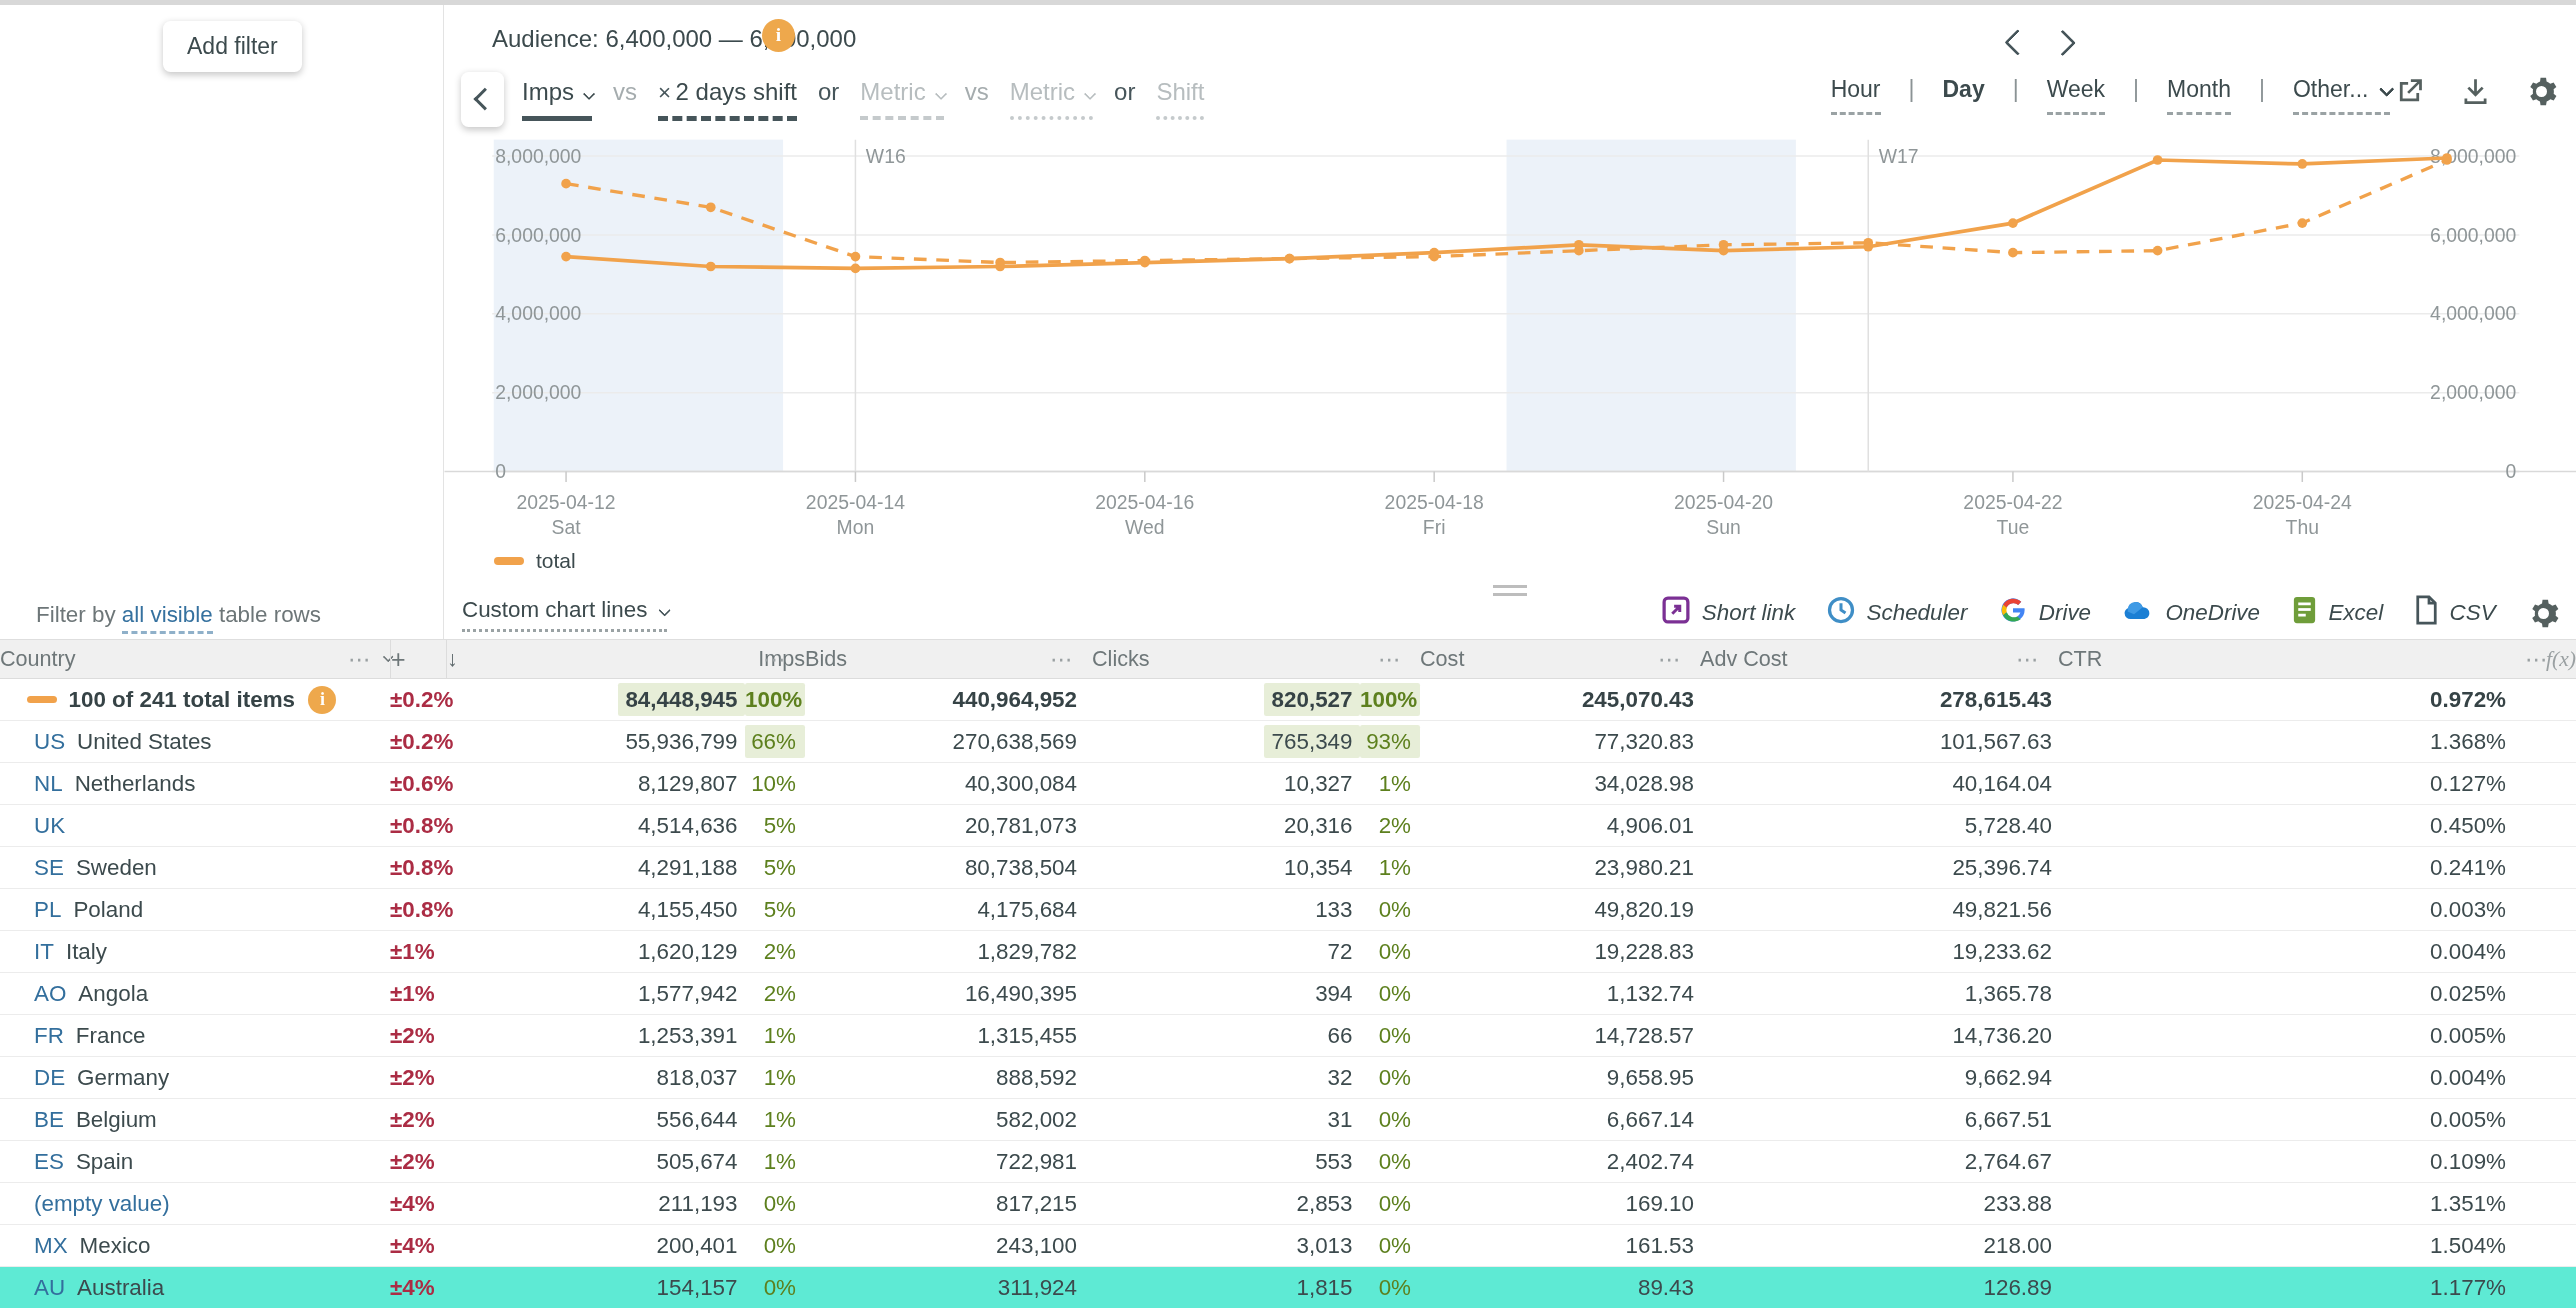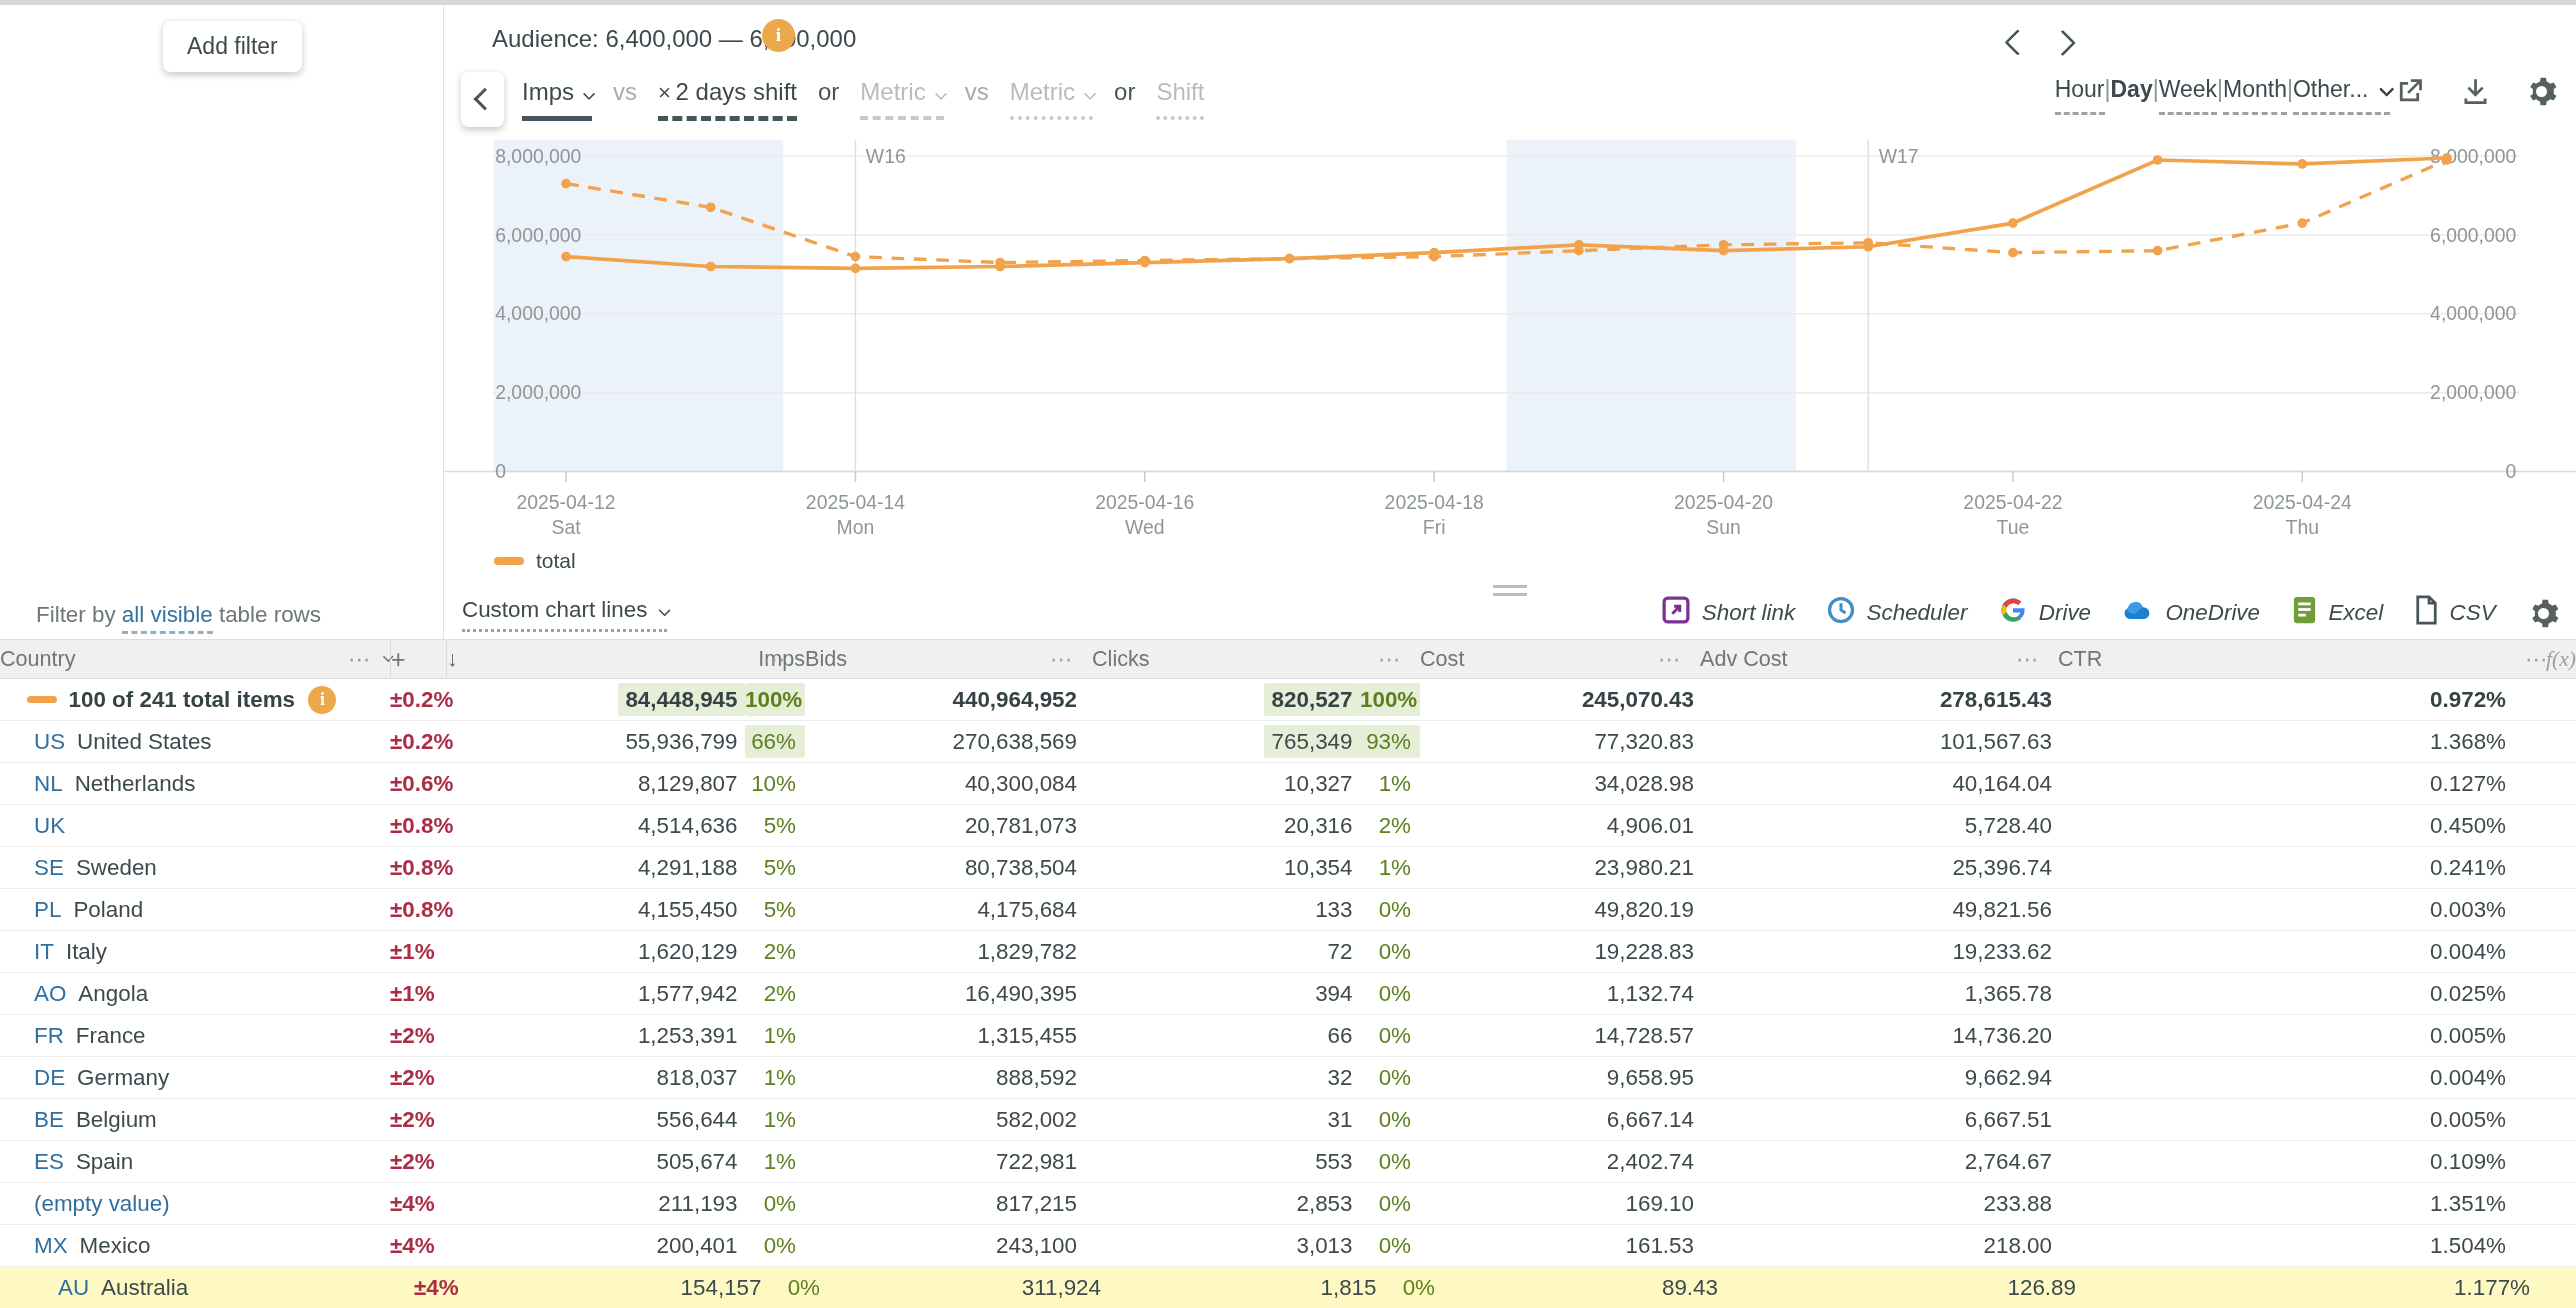--- a/index.html
+++ b/index.html
@@ -49,21 +49,21 @@
   .mc { padding-bottom:10.4px; white-space:nowrap; }
   .mc-sel { border-bottom:5.2px solid #46555a; color:#3c4a4d; cursor:pointer; }
   .mc-shift { border-bottom:5.2px dashed #46555a; color:#3c4a4d; cursor:pointer; }
   .mc-ph { border-bottom:4.5px dashed #c5cacc; color:#b7bdbf; cursor:pointer; }
   .mc-ph2 { border-bottom:4.5px dotted #c5cacc; color:#b7bdbf; cursor:pointer; }
   .mc-x { color:#46555a; font-size:22.4px; margin-right:4.5px; }
   .conj-vs { color:#a5acae; }
   .conj-or { color:#46555a; }
   .mc .chev { width:9px; height:9px; border-width:2.2px; margin-left:9px; transform:rotate(45deg) translateY(-2.2px); }
 
-  .granularity { position:absolute; top:76px; right:186px; display:flex; align-items:flex-start; gap:0;
+  .granularity { position:absolute; top:76px; right:186px; display:flex; align-items:flex-start; gap:28px;
                  font-size:23px; color:#3c4a4d; }
   .gr-item { padding-bottom:9px; border-bottom:3.7px dashed #9aa2a4; cursor:pointer; white-space:nowrap; }
   .gr-active { font-weight:700; border-bottom:none; }
   .gr-sep { color:#8b9395; }
   .chart-tools { position:absolute; top:75px; right:18px; display:flex; gap:33px; align-items:center; }
   .tool-ic { width:33px; height:33px; cursor:pointer; color:#55605f; }
 
   
   .chart-svg { position:absolute; left:0; top:0; width:2576px; height:597px; }
   .legend { position:absolute; left:494px; top:549px; display:flex; align-items:center; gap:12px;
@@ -88,21 +88,21 @@
   .th { position:relative; display:flex; align-items:center; justify-content:space-between; }
   .th .more { position:absolute; right:18px; color:#9aa0a2; font-size:22.4px; letter-spacing:1.5px; cursor:pointer; }
   .th-plus { border-left:1.5px solid #dcdcdc; border-right:1.5px solid #dcdcdc; font-size:25px; color:#6e7779; cursor:pointer; }
   .th-ctr .more { right:27px; }
   .sort-arrow { margin-right:6px; color:#5d686b; }
   .fx { font-style:italic; color:#9aa0a2; margin-left:7.5px; font-family:"Liberation Serif",serif; }
 
   .trow { display:grid; grid-template-columns:390px 57px 358px 287px 328px 280px 358px 518px;
           height:42px; border-bottom:1.5px solid #ececec; font-size:22.4px; align-items:center;
           background:#fff; cursor:pointer; }
-  .trow.shaded { background:#fef9c3;padding-left:24px; }
+  .trow.shaded { background:#5eead4; }
   .trow.total { font-weight:700; color:#364346; }
   .c-country { display:flex; align-items:center; padding-left:34px; overflow:hidden; white-space:nowrap;text-align:center; }
   .tdash { width:30px; height:6.7px; border-radius:3.7px; background:#f1a24b; margin-left:-7.5px; margin-right:12px; flex:none; }
   .ccode { color:#336f9d; margin-right:12px; }
   .cname { color:#3c4a4d; }
   .cname.empty { color:#336f9d; }
   .c-country .ibadge { width:28px; height:28px; margin-left:13.4px; font-size:18px; flex:none; }
   .c-pm { text-align:left; padding-right:13.4px; color:#ab2c44; font-weight:700; font-size:22.4px; }
   .c-num { display:flex; justify-content:flex-end; align-items:center; }
   .num { padding:3.7px 7.5px; border-radius:2.2px; }

